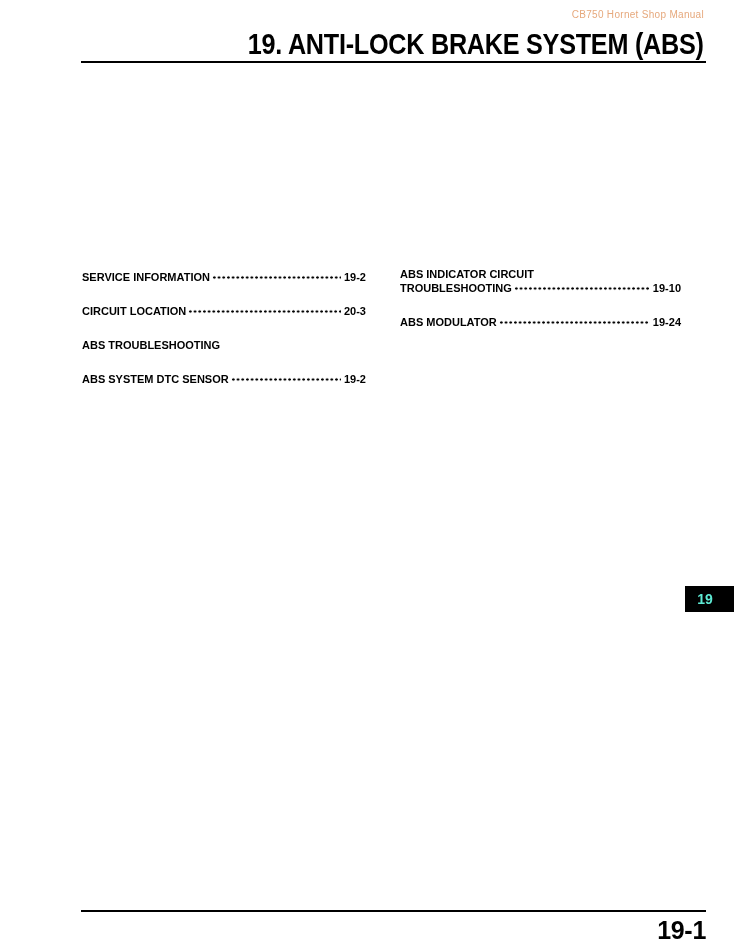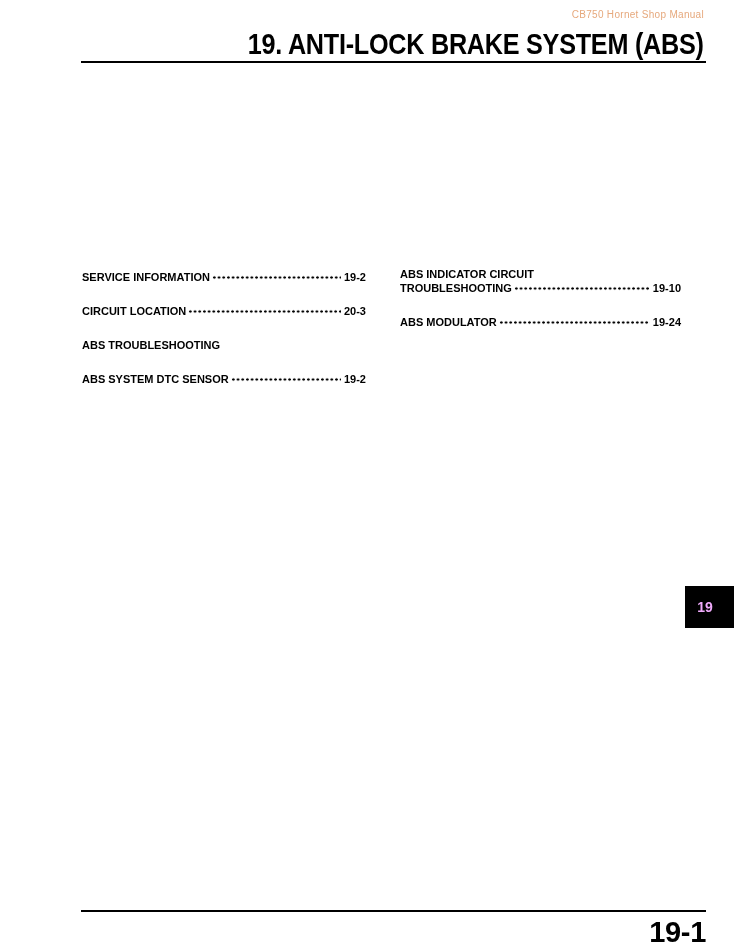--- a/index.html
+++ b/index.html
@@ -66,38 +66,38 @@
     background: radial-gradient(circle, #000000 1px, rgba(0,0,0,0) 1.35px) left center / 4.7px 4.7px repeat-x;
   }
   .pg { white-space: nowrap; }
 
   
   .chapter-tab {
     position: absolute;
     top: 586px;
     right: 0;
     width: 49px;
-    height: 42px;
+    height: 26px;
     background: #000000;
-    color: #f0abfc;
+    color: #5eead4;
     font-size: 14px;
     font-weight: bold;
     display: flex;
     align-items: center;
     justify-content: center;
     padding-right: 9px;
     box-sizing: border-box;
   }
 
   
   .page-num {
     position: absolute;
     top: 916px;
     right: 28px;
-    font-size: 29px;
+    font-size: 25px;
     font-weight: bold;
     letter-spacing: -0.3px;
   }
 </style>
 </head>
 <body>
 
 <div class="page">
 
   <div class="header-note">CB750 Hornet Shop Manual</div>

